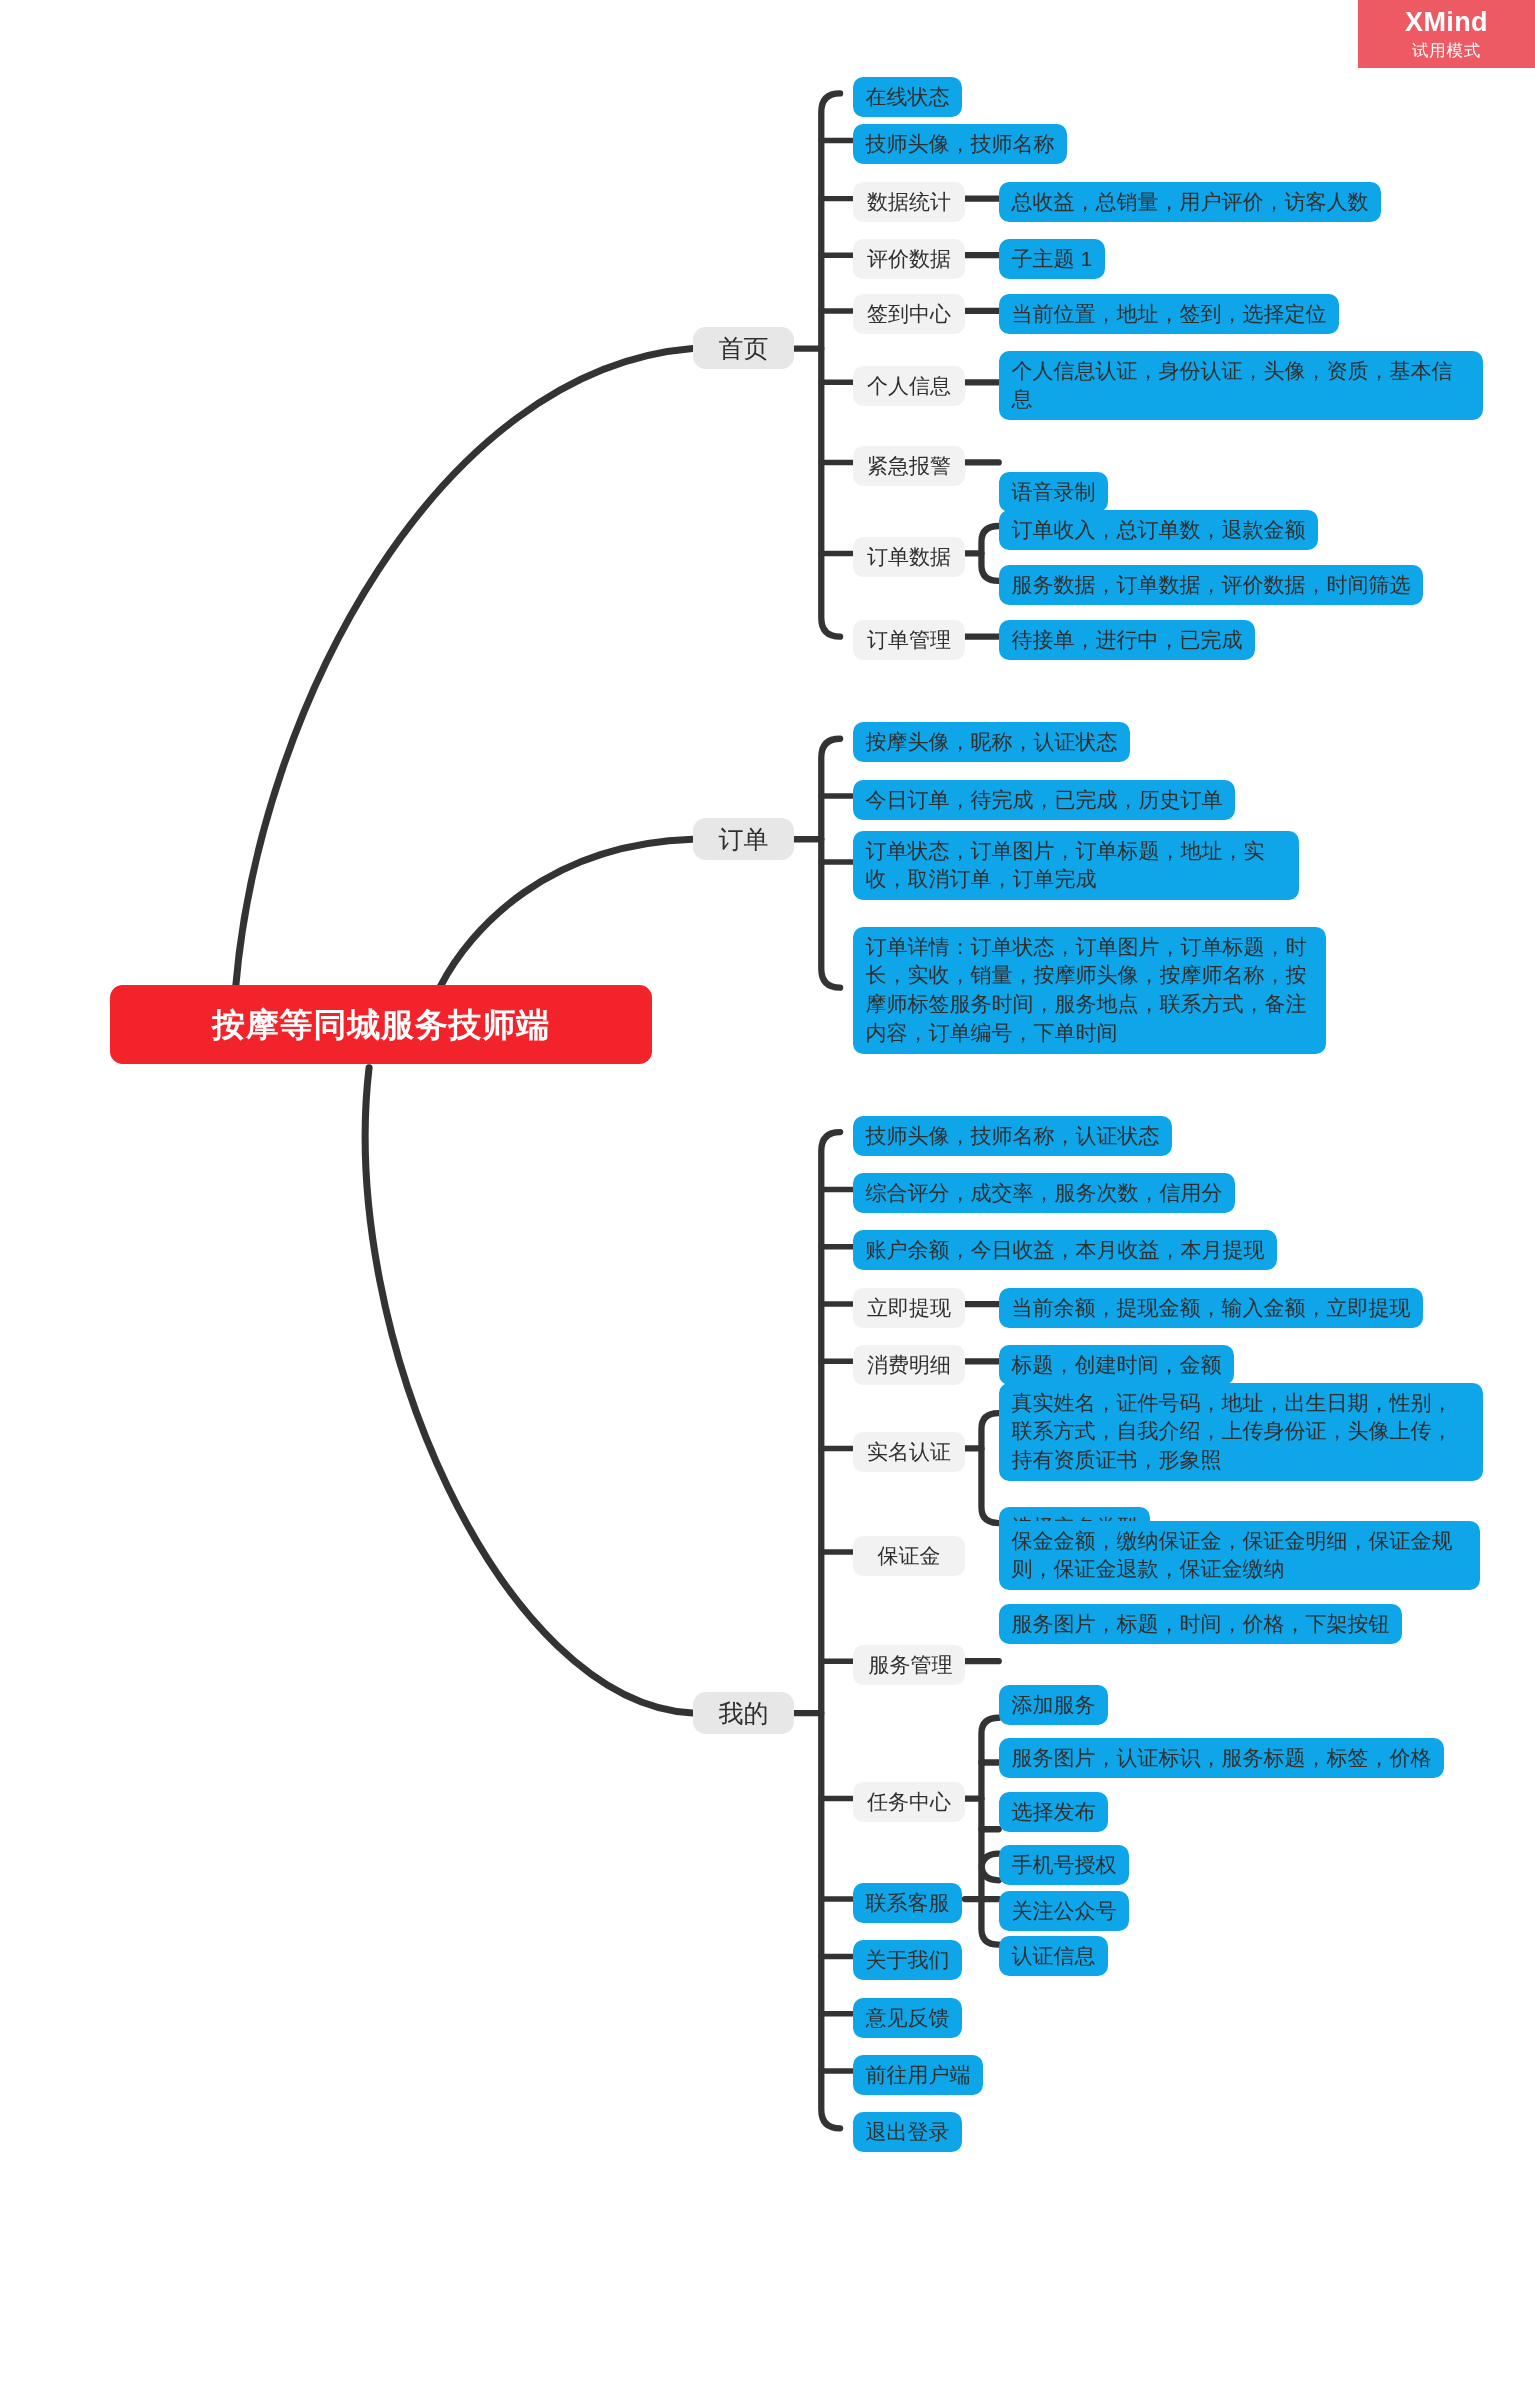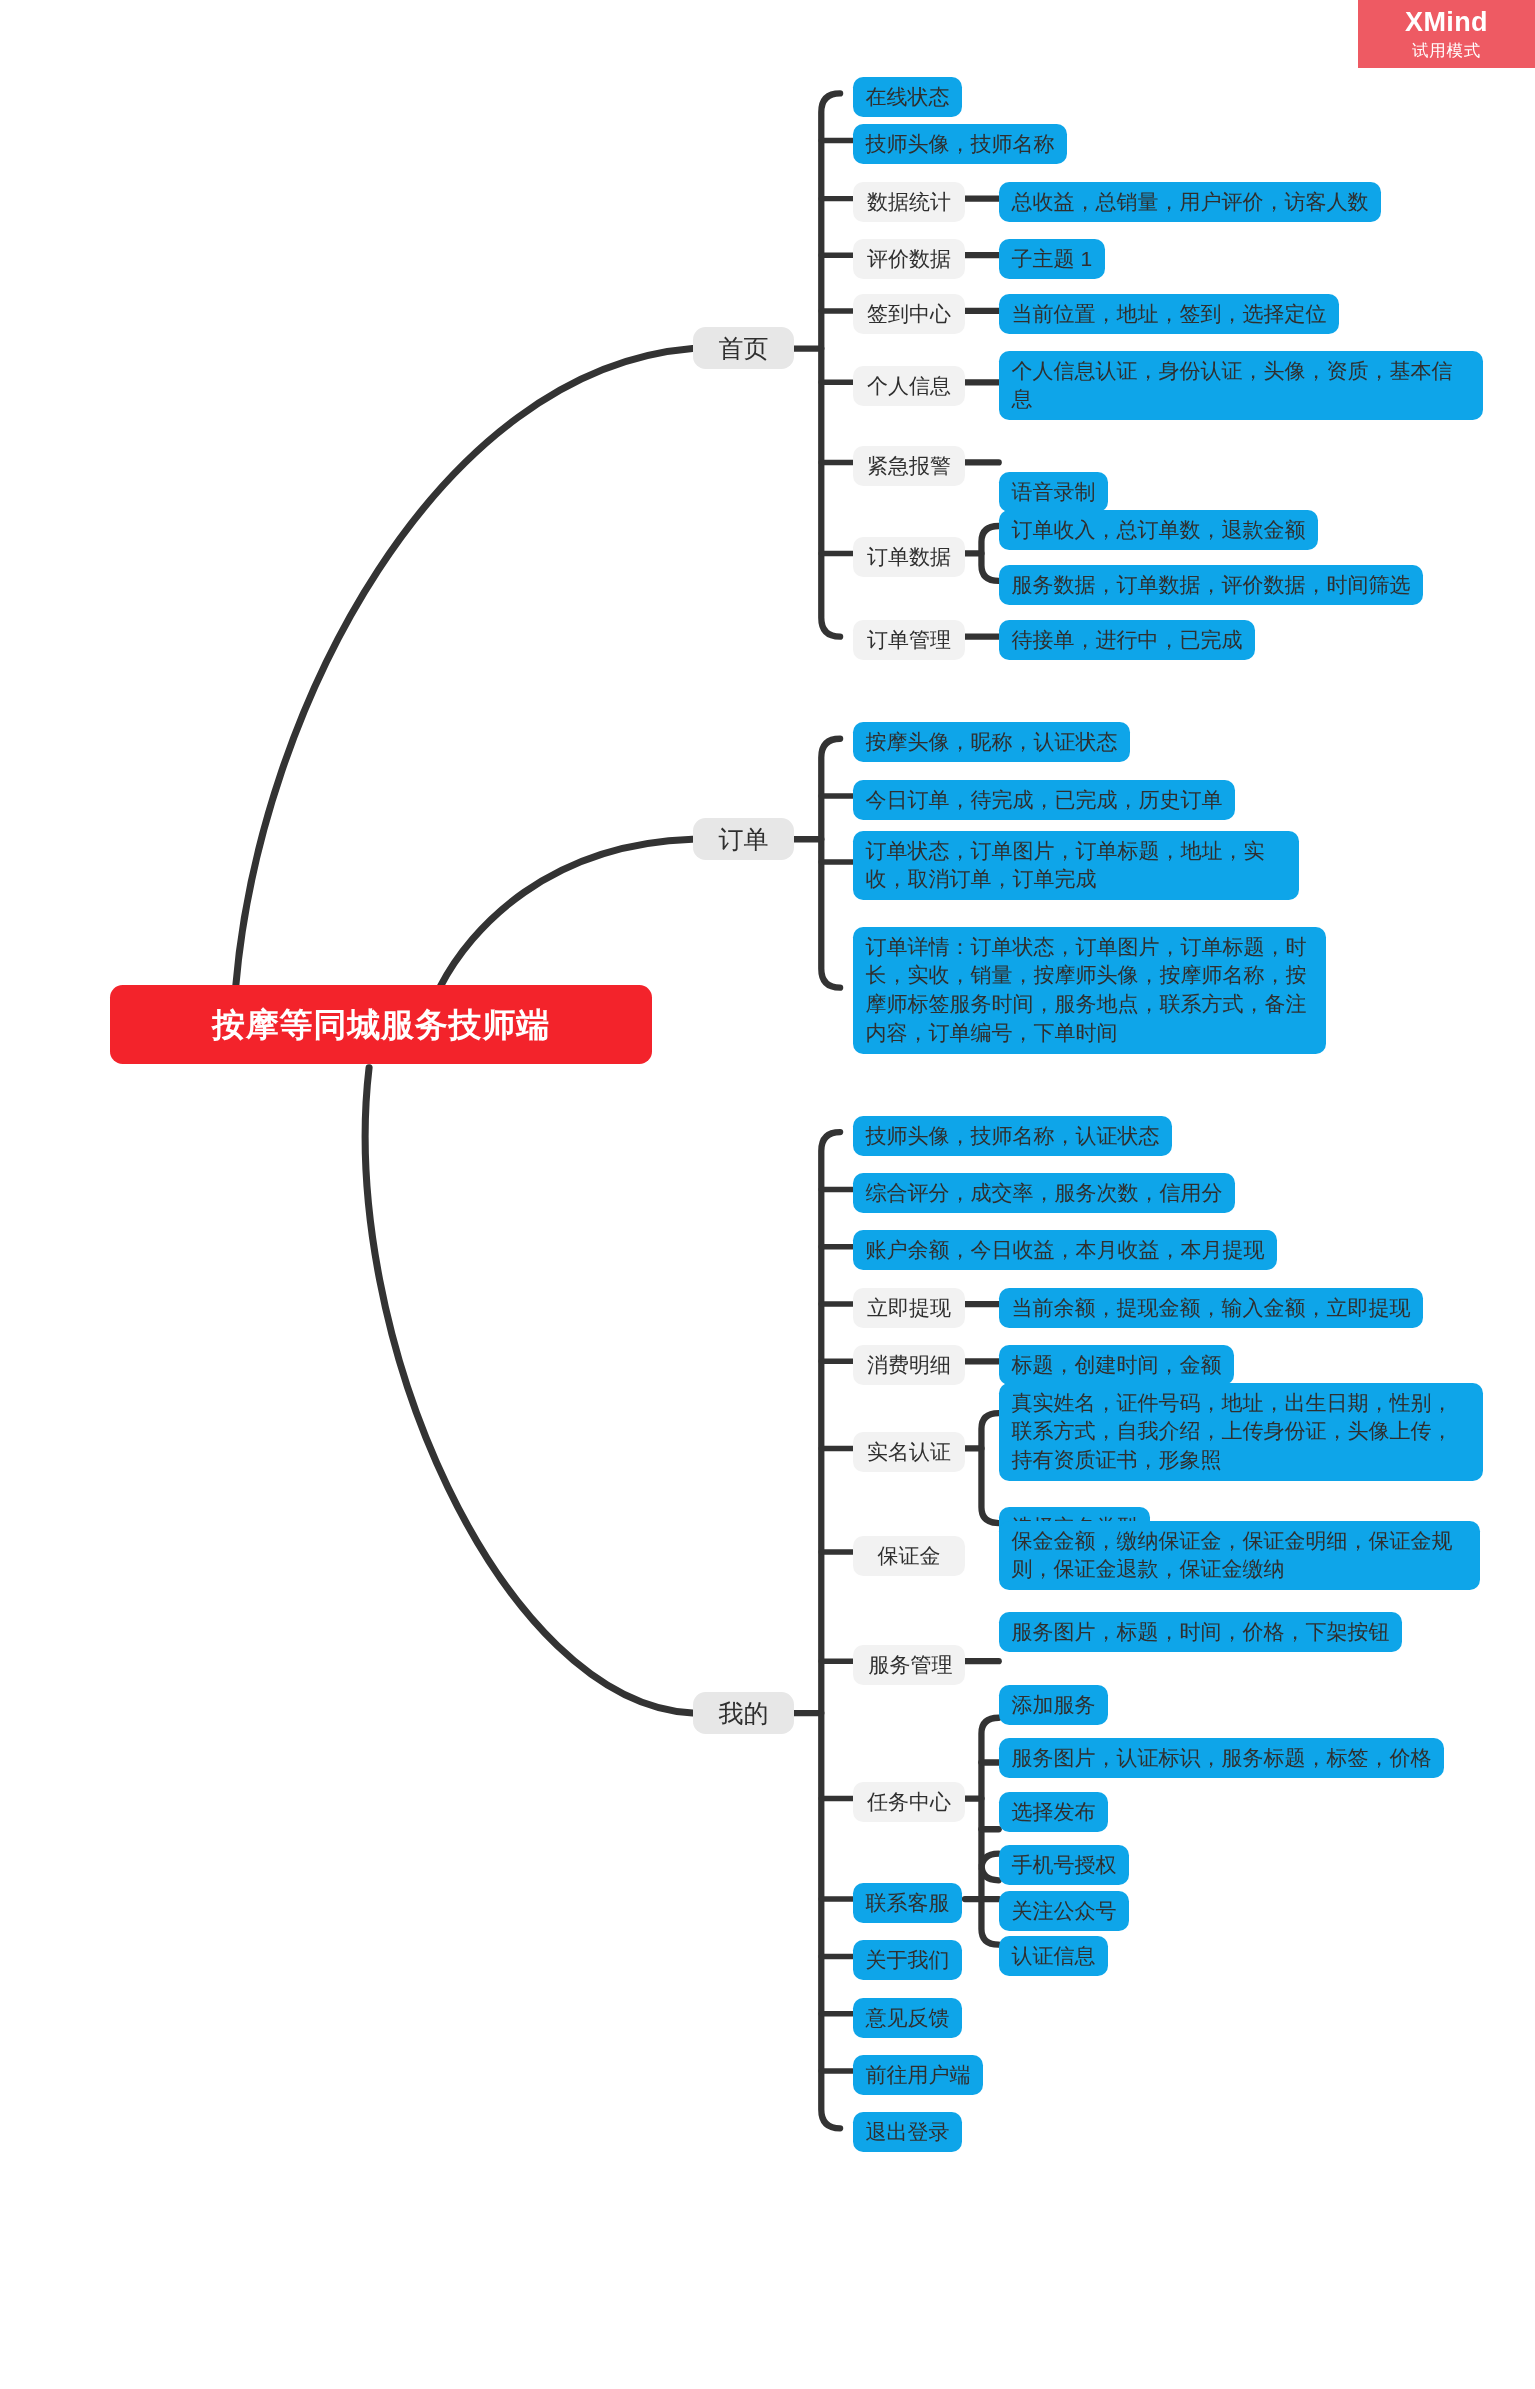--- a/index.html
+++ b/index.html
@@ -187,21 +187,21 @@
 <div class="node leaf" style="left:999px;top:1345px;"><span>标题，创建时间，金额</span></div>
 
 <div class="node sub" style="left:853px;top:1432px;width:112px;justify-content:center;"><span>实名认证</span></div>
 <div class="node leaf" style="left:999px;top:1383px;width:484px;"><span>真实姓名，证件号码，地址，出生日期，性别，联系方式，自我介绍，上传身份证，头像上传，持有资质证书，形象照</span></div>
 <div class="node leaf" style="left:999px;top:1507px;"><span>选择实名类型</span></div>
 
 <div class="node sub" style="left:853px;top:1536px;width:112px;justify-content:center;"><span>保证金</span></div>
 <div class="node leaf" style="left:999px;top:1521px;width:481px;"><span>保金金额，缴纳保证金，保证金明细，保证金规则，保证金退款，保证金缴纳</span></div>
 
 <div class="node sub" style="left:853px;top:1645px;width:112px;justify-content:flex-end;"><span>服务管理</span></div>
-<div class="node leaf" style="left:999px;top:1604px;margin-top:8px;"><span>服务图片，标题，时间，价格，下架按钮</span></div>
+<div class="node leaf" style="left:999px;top:1604px;"><span>服务图片，标题，时间，价格，下架按钮</span></div>
 <div class="node leaf" style="left:999px;top:1685px;"><span>添加服务</span></div>
 <div class="node leaf" style="left:999px;top:1738px;"><span>服务图片，认证标识，服务标题，标签，价格</span></div>
 <div class="node leaf" style="left:999px;top:1792px;"><span>选择发布</span></div>
 
 <div class="node sub" style="left:853px;top:1782px;width:112px;justify-content:center;"><span>任务中心</span></div>
 <div class="node leaf" style="left:999px;top:1845px;"><span>手机号授权</span></div>
 <div class="node leaf" style="left:999px;top:1891px;"><span>关注公众号</span></div>
 <div class="node leaf" style="left:999px;top:1936px;"><span>认证信息</span></div>
 
 <div class="node leaf" style="left:853px;top:1883px;"><span>联系客服</span></div>

